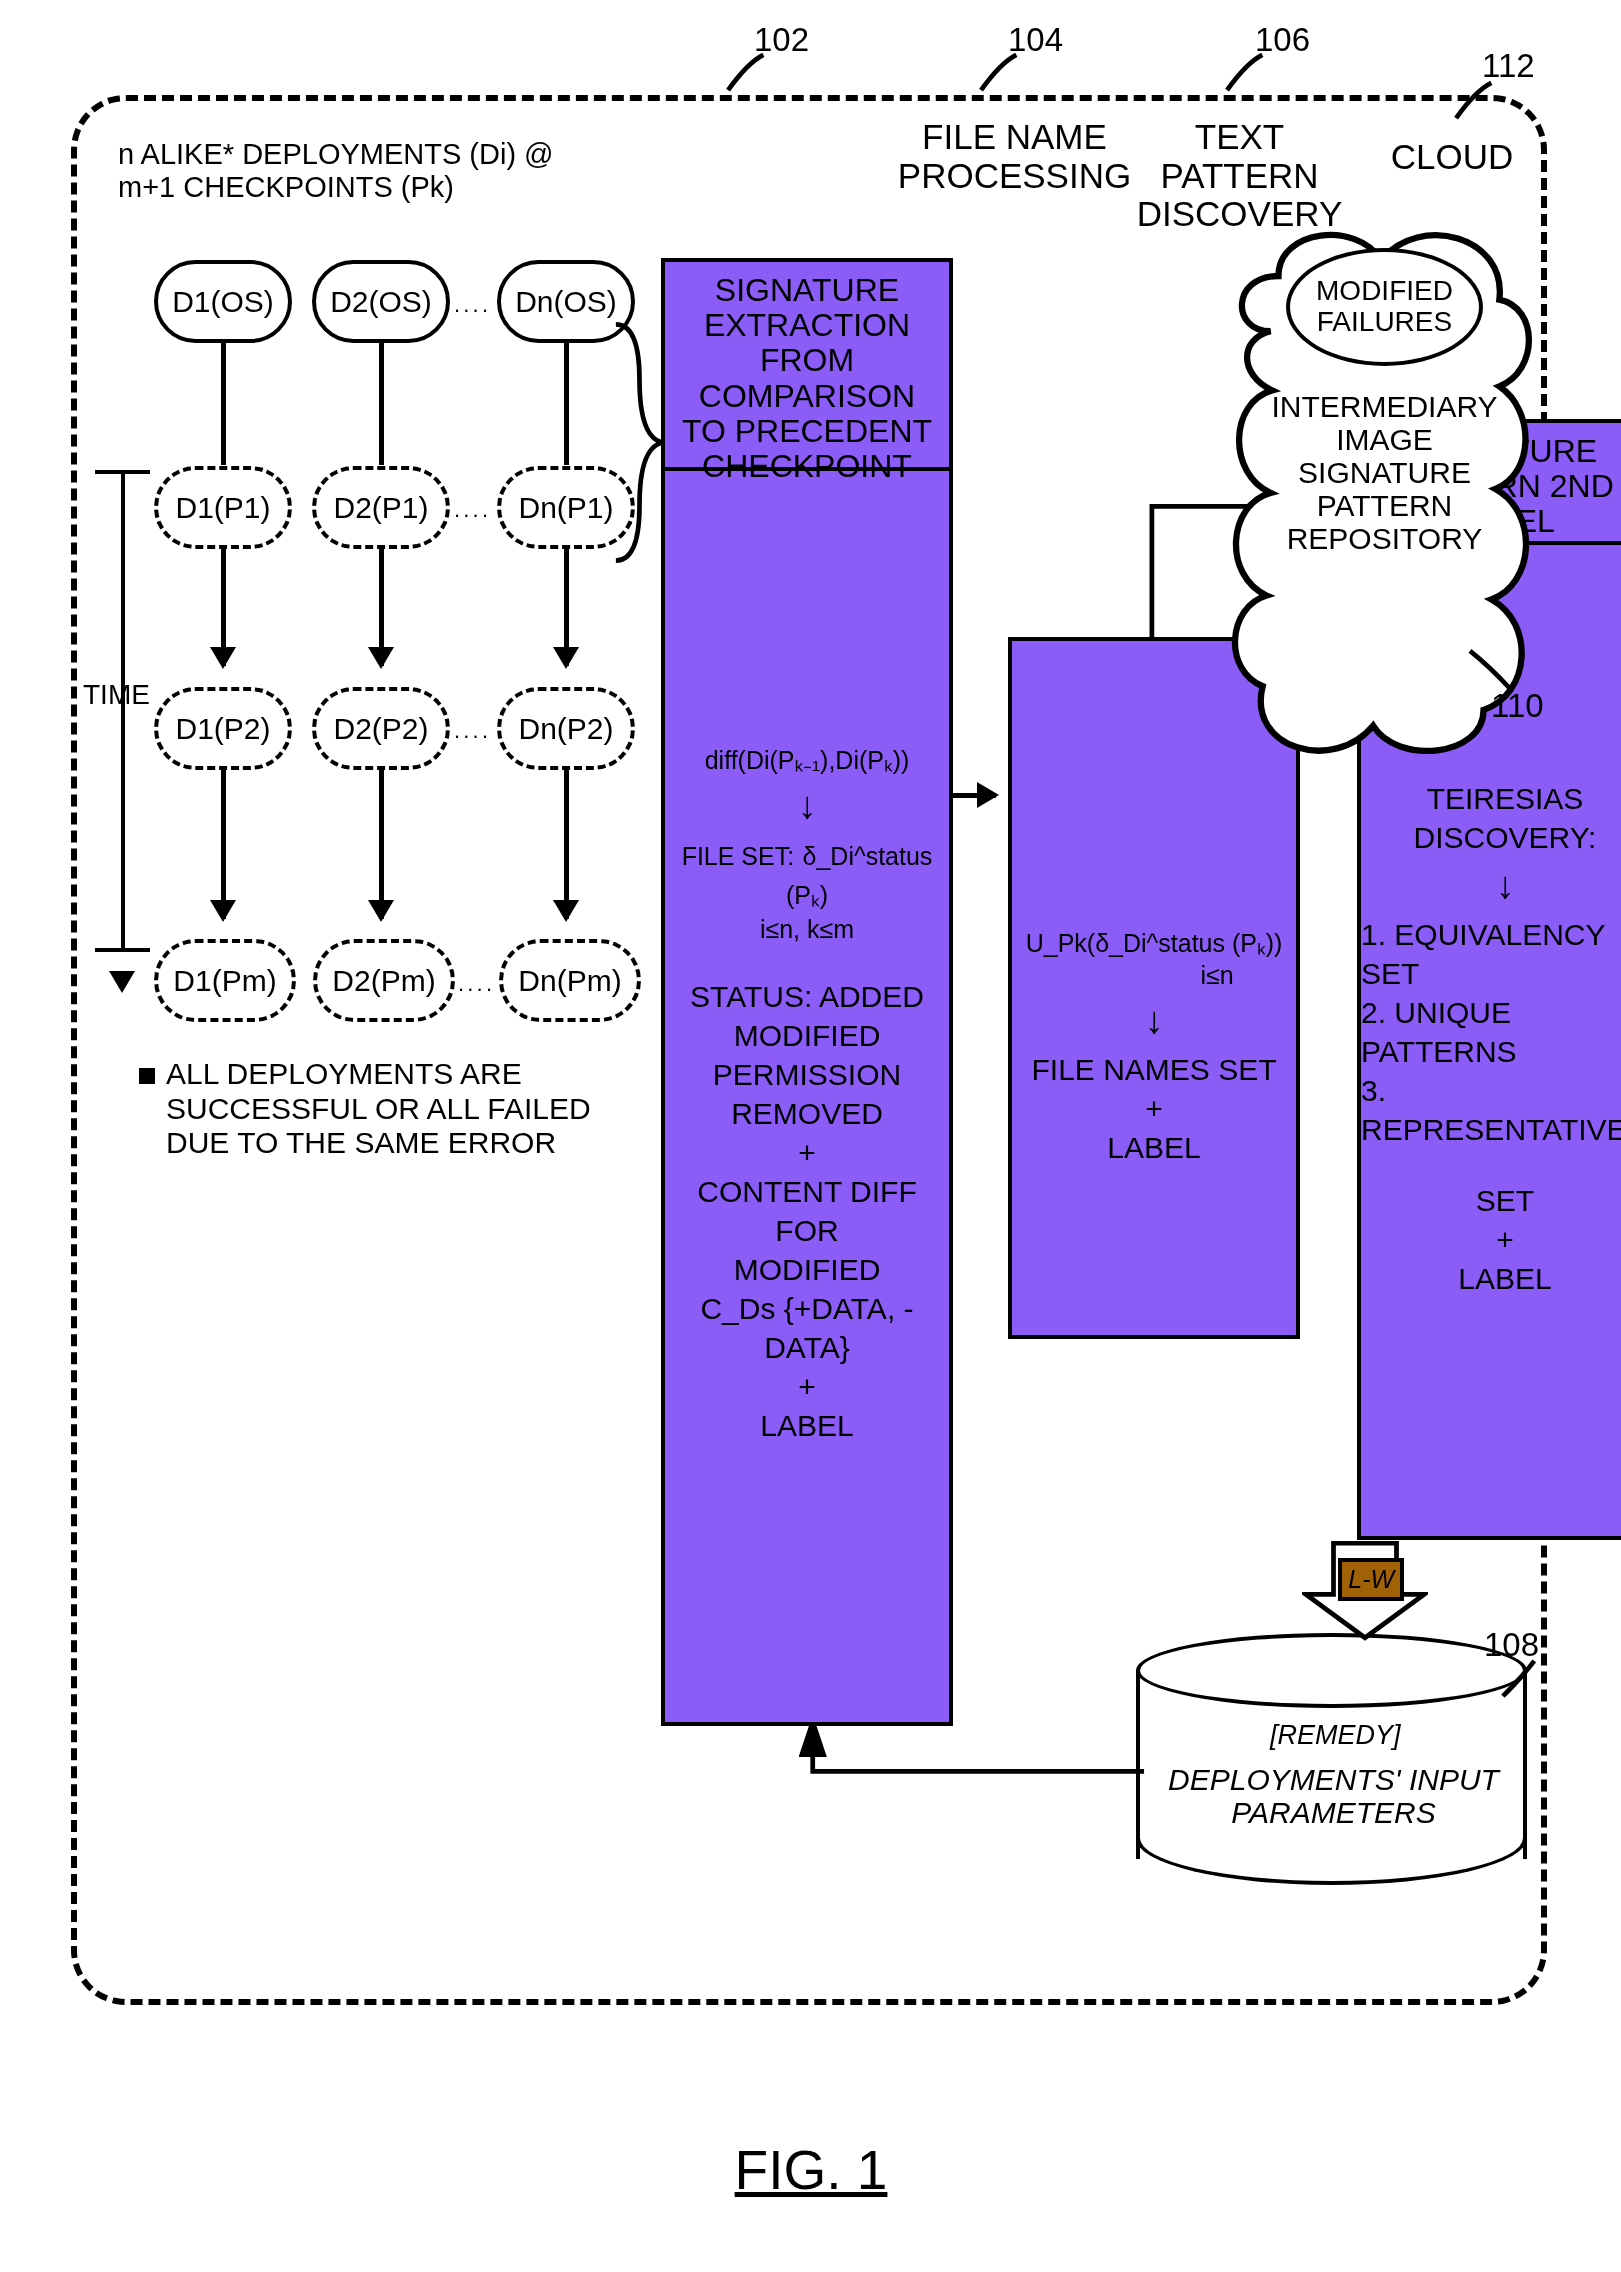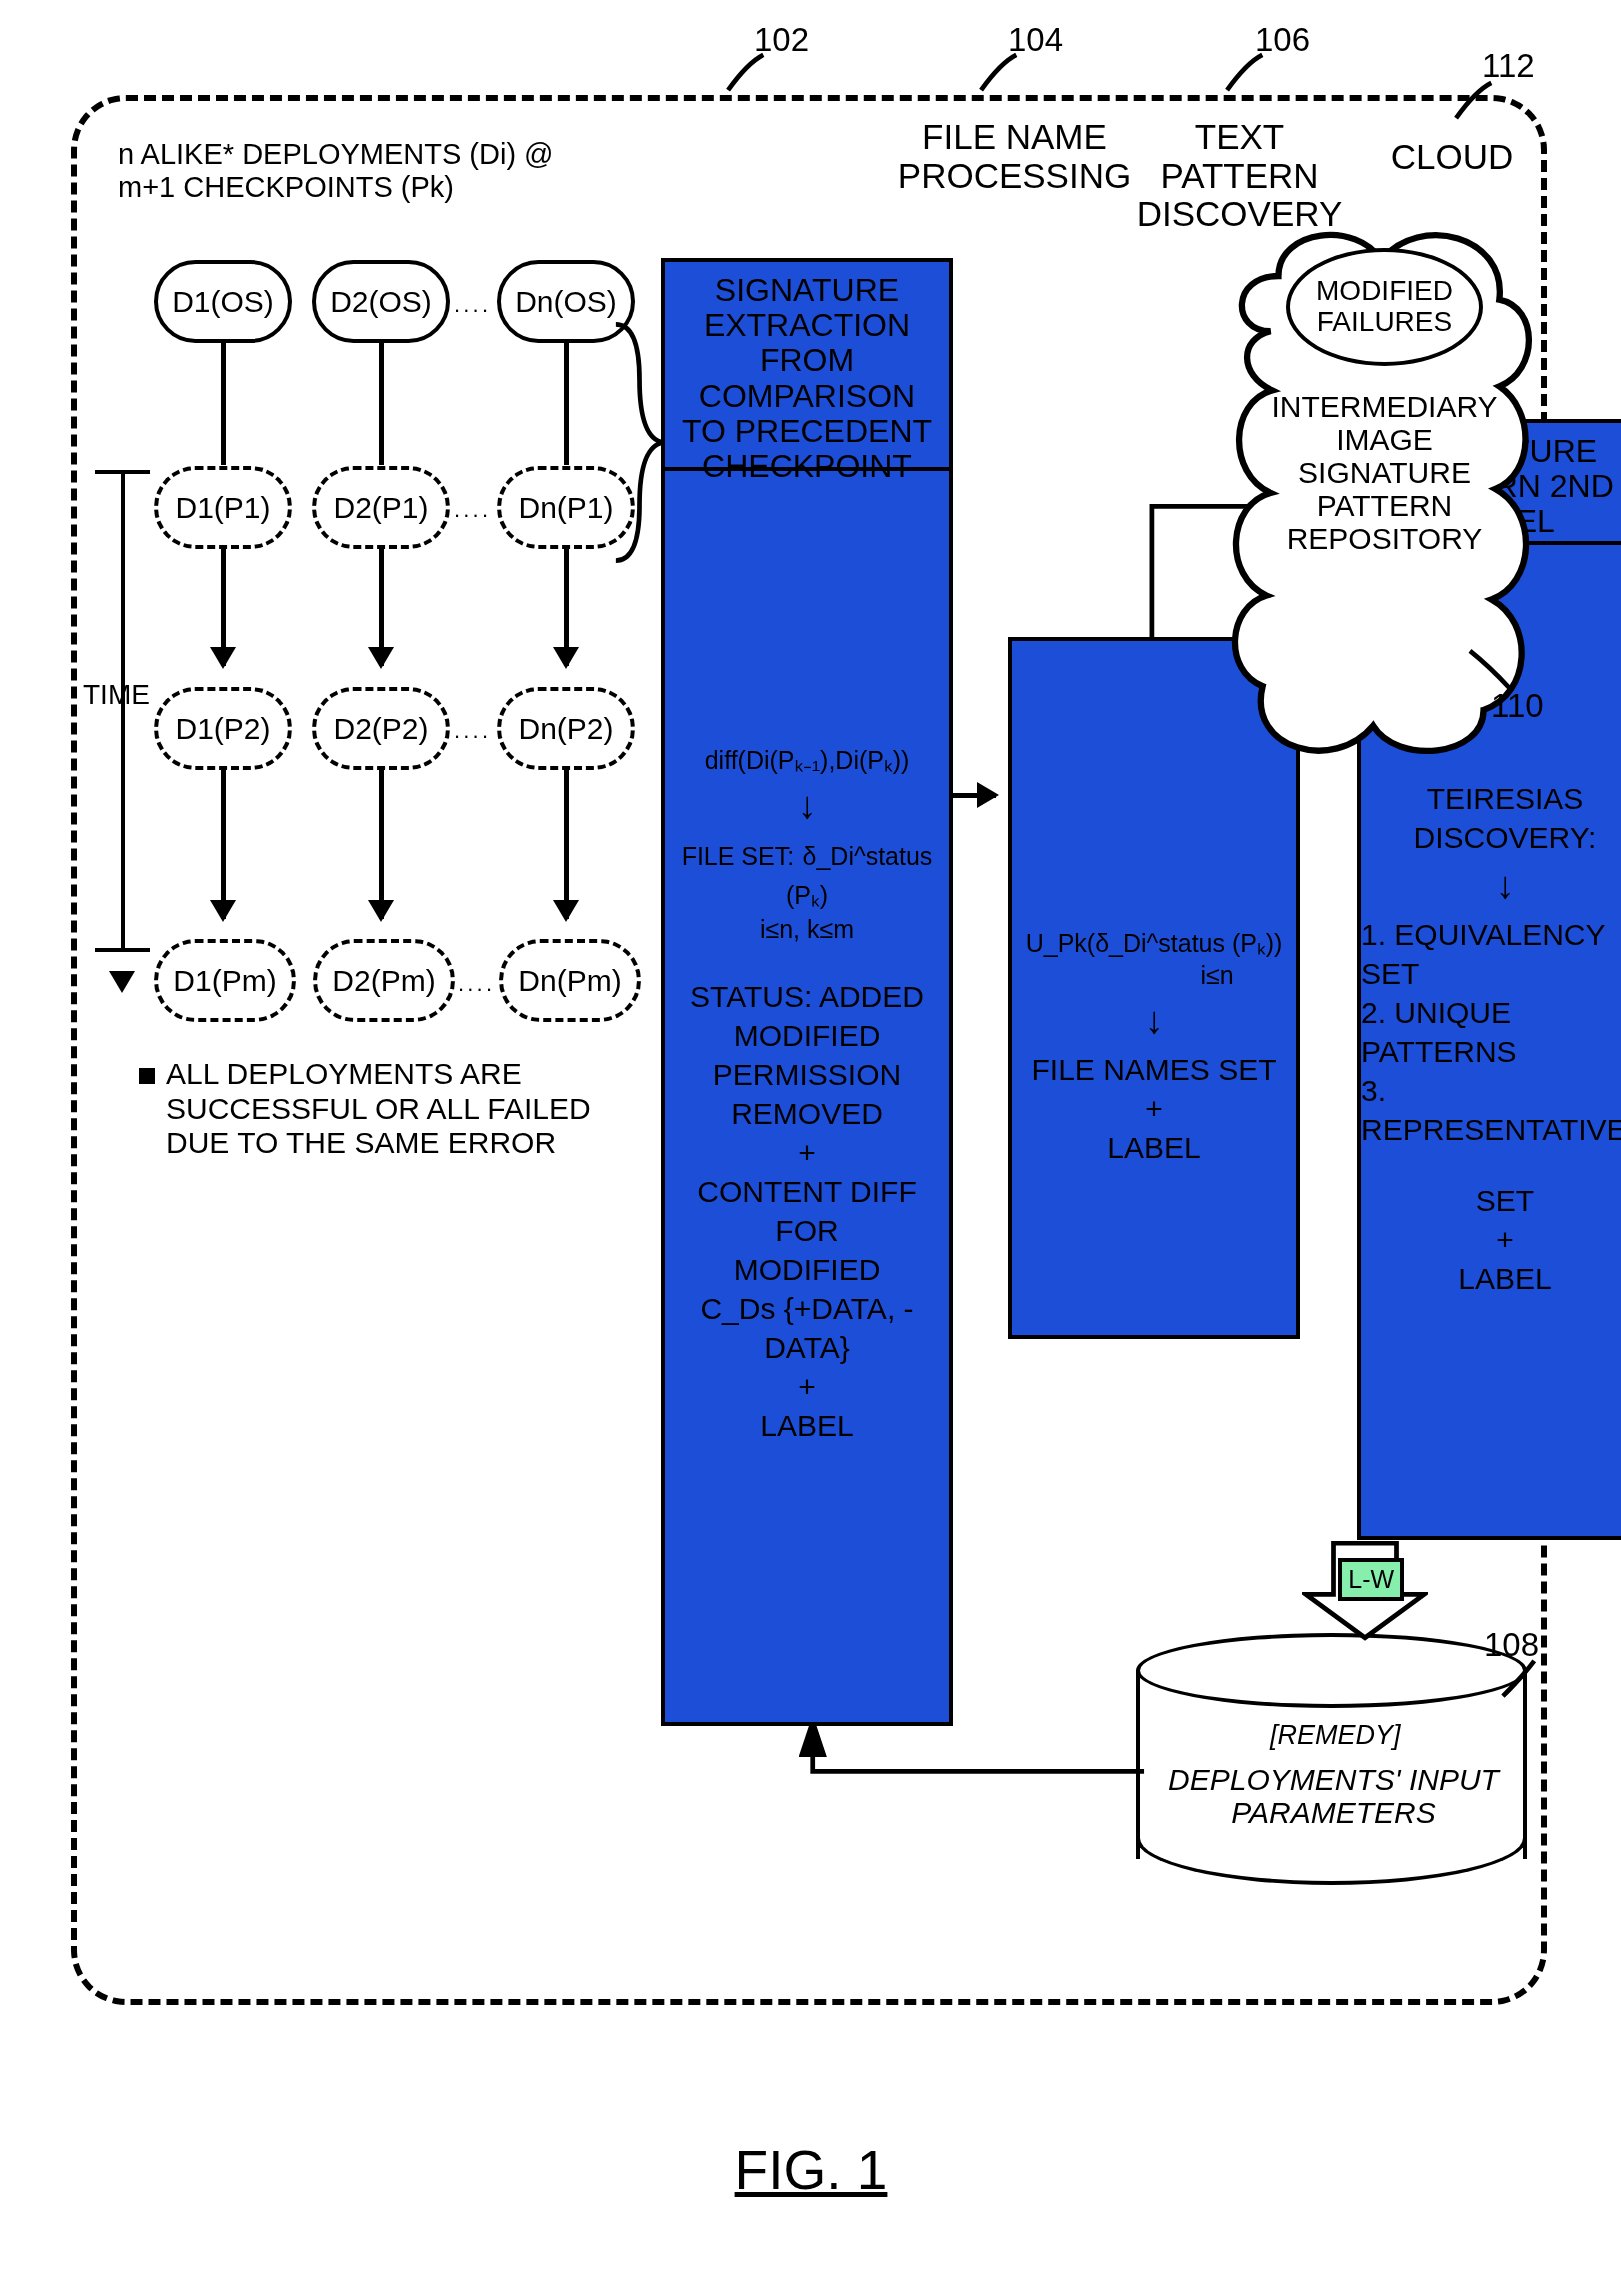--- a/index.html
+++ b/index.html
@@ -18,41 +18,41 @@
   .arrow-v::after { content: ""; position: absolute; bottom: -3.2px; left: -11px; border-left: 13.4px solid transparent; border-right: 13.4px solid transparent; border-top: 22px solid #000; }
   .time-axis { position: absolute; border-left: 4.7px solid #000; }
   .time-top { position: absolute; border-top: 4.7px solid #000; }
   .time-bot { position: absolute; border-top: 4.7px solid #000; }
   .time-label { position: absolute; font-size: 28px; }
   .arrow-head-d { position: absolute; border-left: 13.4px solid transparent; border-right: 13.4px solid transparent; border-top: 22px solid #000; }
   .footnote-bullet { position: absolute; width: 16px; height: 16px; background: #000; }
   .footnote { position: absolute; font-size: 30px; line-height: 1.15; }
 
   
-  .proc-box { position: absolute; border: 4.7px solid #000; background: #1d4ed8; }
+  .proc-box { position: absolute; border: 4.7px solid #000; background: #8b5cf6; }
   .proc-title { position: absolute; left: 0; right: 0; text-align: center; font-size: 32px; line-height: 1.1; padding: 11px 11px; border-bottom: 4.7px solid #000; }
   .proc-body { position: absolute; left: 0; right: 0; bottom: 16px; top: 0; display: flex; flex-direction: column; align-items: center; justify-content: center; text-align: center; font-size: 30px; line-height: 1.3; }
   .darrow { font-size: 38px; margin: 4.7px 0; }
   .sm { font-size: 25px; }
 
   
   .cloud-wrap { position: absolute; }
   .cloud-ell { position: absolute; border: 4.7px solid #000; border-radius: 50%; background: #fff; display: flex; align-items: center; justify-content: center; font-size: 28px; text-align: center; line-height: 1.1; }
   .cloud-lbl { position: absolute; font-size: 30px; text-align: center; line-height: 1.1; }
 
   
   .cyl-wrap { position: absolute; font-style: italic; }
   .cyl-body { position: absolute; border: 4.7px solid #000; border-top: none; border-bottom: none; }
   .cyl-top { position: absolute; border: 4.7px solid #000; border-radius: 50%; background: #fff; }
   .cyl-bot { position: absolute; border: 4.7px solid #000; border-top: none; border-bottom-left-radius: 50% 100%; border-bottom-right-radius: 50% 100%; background: #fff; }
   .cyl-lbl { position: absolute; font-size: 30px; text-align: center; line-height: 1.1; }
   .cyl-rem { position: absolute; font-size: 27px; }
 
   
-  .lw-box { position: absolute; font-size: 25px; text-align: center; border:4.7px solid #000; padding:3.2px 6.3px; background:#86efac; }
+  .lw-box { position: absolute; font-size: 25px; text-align: center; border:4.7px solid #000; padding:3.2px 6.3px; background:#a16207;font-style:italic; }
 
   
   .arrow-h { position: absolute; height: 4.7px; background: #000; }
   .arrow-h::after { content: ""; position: absolute; right: -3.2px; top: -11px; border-top: 13.4px solid transparent; border-bottom: 13.4px solid transparent; border-left: 22px solid #000; }
 
   
   .brace { position: absolute; }
 
   .fig-label { position: absolute; font-size: 55px; font-weight: 400; left: 50%; transform: translateX(-50%); bottom: 71px; text-decoration: underline; }
 </style>

